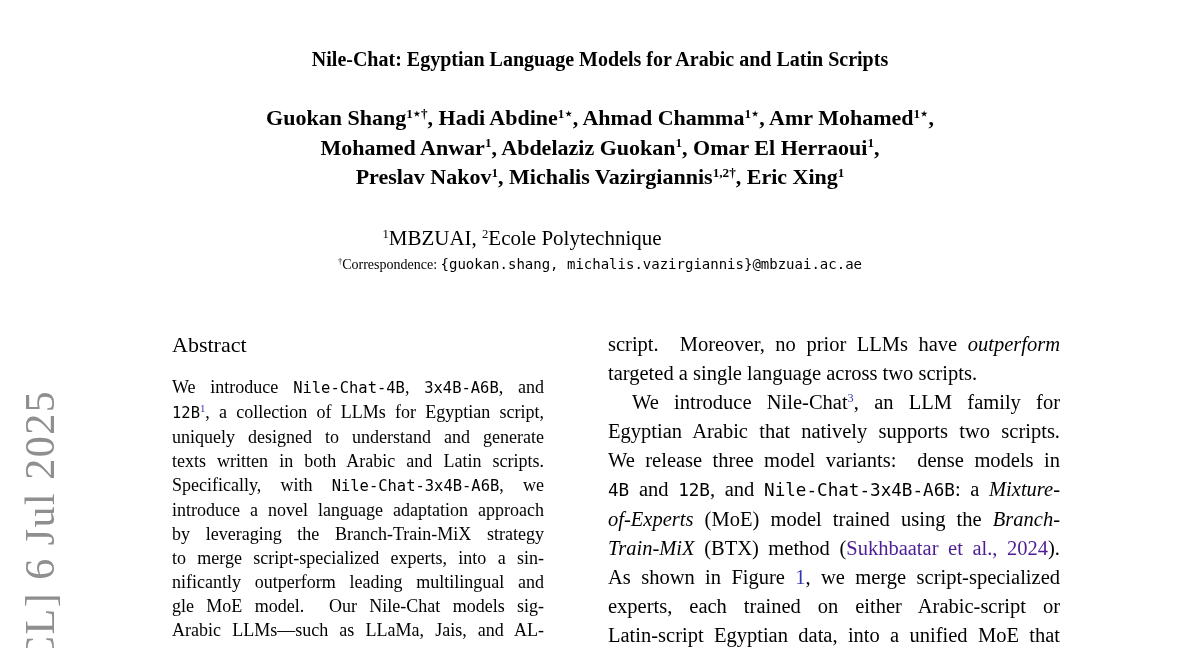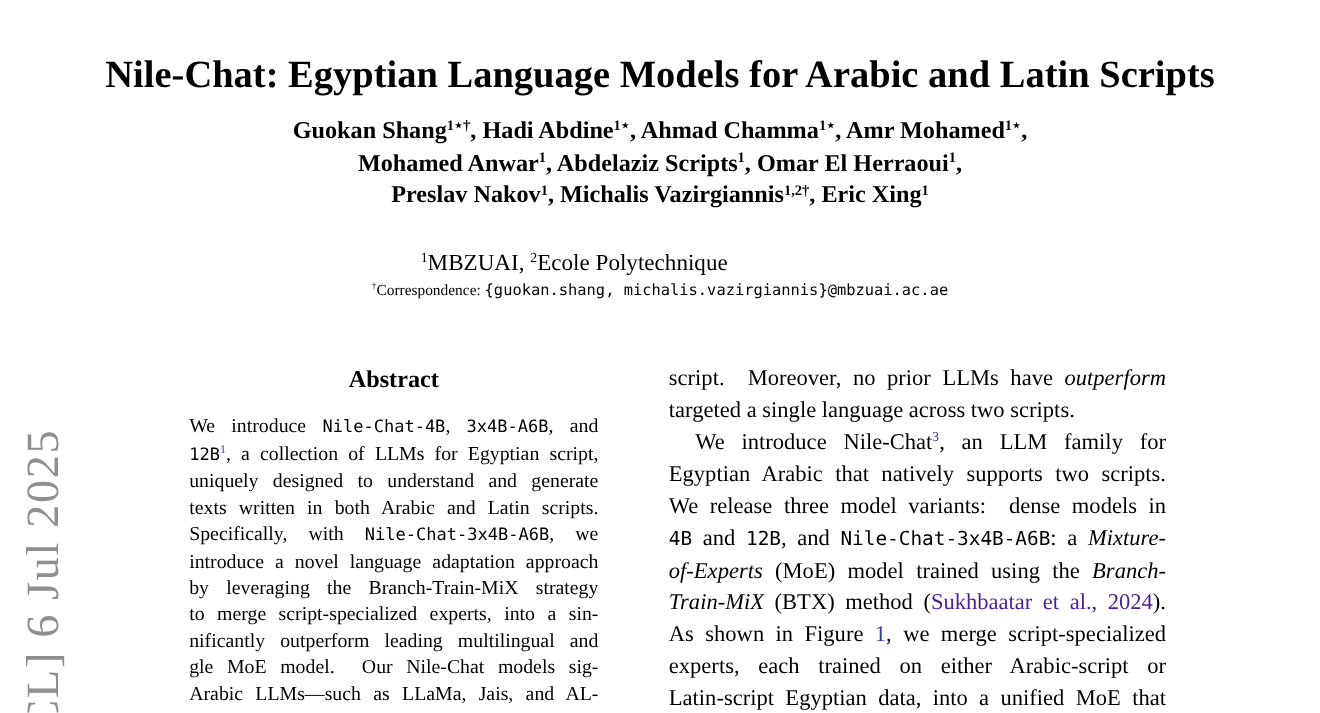--- a/index.html
+++ b/index.html
@@ -9,35 +9,35 @@
     font-family:"Liberation Serif","DejaVu Serif",serif;
     color:#000;
   }
   .watermark {
     position:absolute; left:16px; top:664px;
     transform:rotate(-90deg); transform-origin:0 0;
     font-size:42px; letter-spacing:1.5px; white-space:nowrap;
   }
   .title {
     position:absolute; top:48px; left:0; width:1200px;
-    text-align:center; font-weight:700; font-size:35px;
+    text-align:center; font-weight:700; font-size:20px;
   }
   .authors {
     position:absolute; top:103px; left:0; width:1200px;
     font-weight:700; font-size:22px; line-height:29.5px;
   }
   .affiliation {
     position:absolute; top:226px; left:0; width:1044px; font-size:21px;
   }
   .correspondence {
     position:absolute; top:256px; left:0; width:1200px; font-size:14px;
   }
   .correspondence .mono { font-size:1em; }
   .col-left  { position:absolute; left:172px; top:332px; width:372px; }
-  .abstract-heading { text-align:center; font-weight:700; font-size:22px; margin:0 0 17px 0; }
+  .abstract-heading { font-weight:400; font-size:22px; margin:0 0 17px 0; }
   .abstract-lines { font-size:18px; line-height:24px; }
   .col-right { position:absolute; left:608px; top:330px; width:452px; font-size:20.5px; line-height:29px; }
 
   .jline { text-align:justify; text-align-last:justify; }
   .jline.last { text-align-last:left; }
   .jline.indent { text-indent:24px; }
   .centered .jline { text-align:center; text-align-last:center; }
 
   .mono { font-family:"DejaVu Sans Mono","Liberation Mono",monospace; font-size:0.86em; }
   .ital { font-style:italic; }
@@ -47,21 +47,21 @@
 <body>
 
 <div class="page">
 
   <div class="watermark" style="color: rgb(143, 143, 143);">CL] 6 Jul 2025</div>
 
   <div class="title">Nile-Chat: Egyptian Language Models for Arabic and Latin Scripts</div>
 
   <div class="authors centered">
       <div class="jline"><span>Guokan Shang</span><span class="sup">1⋆†</span><span>, </span><span>Hadi Abdine</span><span class="sup">1⋆</span><span>, </span><span>Ahmad Chamma</span><span class="sup">1⋆</span><span>, </span><span>Amr Mohamed</span><span class="sup">1⋆</span><span>,</span></div>
-      <div class="jline"><span>Mohamed Anwar</span><span class="sup">1</span><span>, </span><span>Abdelaziz Scripts</span><span class="sup">1</span><span>, </span><span>Omar El Herraoui</span><span class="sup">1</span><span>,</span></div>
+      <div class="jline"><span>Mohamed Anwar</span><span class="sup">1</span><span>, </span><span>Abdelaziz Guokan</span><span class="sup">1</span><span>, </span><span>Omar El Herraoui</span><span class="sup">1</span><span>,</span></div>
       <div class="jline"><span>Preslav Nakov</span><span class="sup">1</span><span>, </span><span>Michalis Vazirgiannis</span><span class="sup">1,2†</span><span>, </span><span>Eric Xing</span><span class="sup">1</span></div>
     </div>
 
   <div class="affiliation centered">
       <div class="jline"><span class="sup">1</span><span>MBZUAI, </span><span class="sup">2</span><span>Ecole Polytechnique</span></div>
     </div>
 
   <div class="correspondence centered">
       <div class="jline"><span class="sup">†</span><span>Correspondence: </span><span class="mono">{guokan.shang, michalis.vazirgiannis}@mbzuai.ac.ae</span></div>
     </div>

